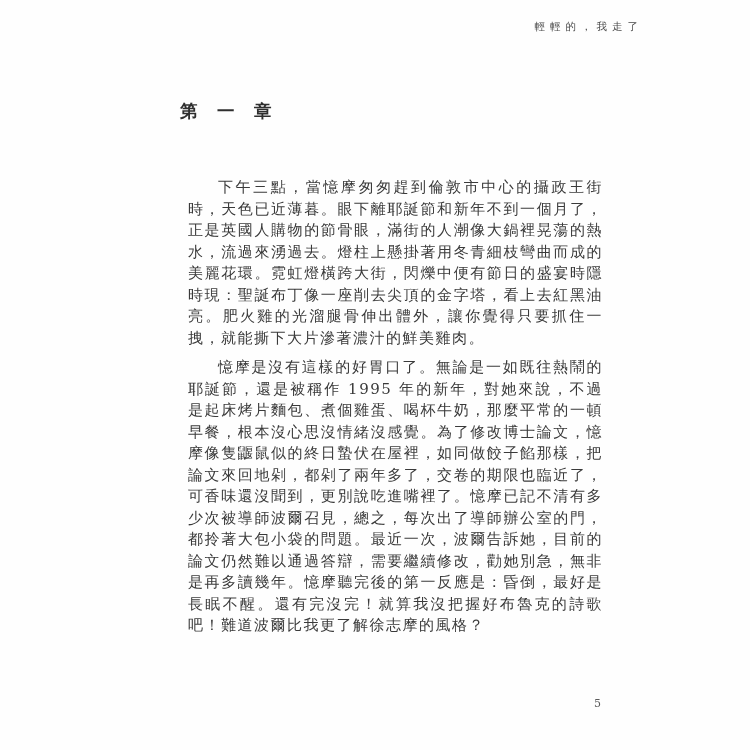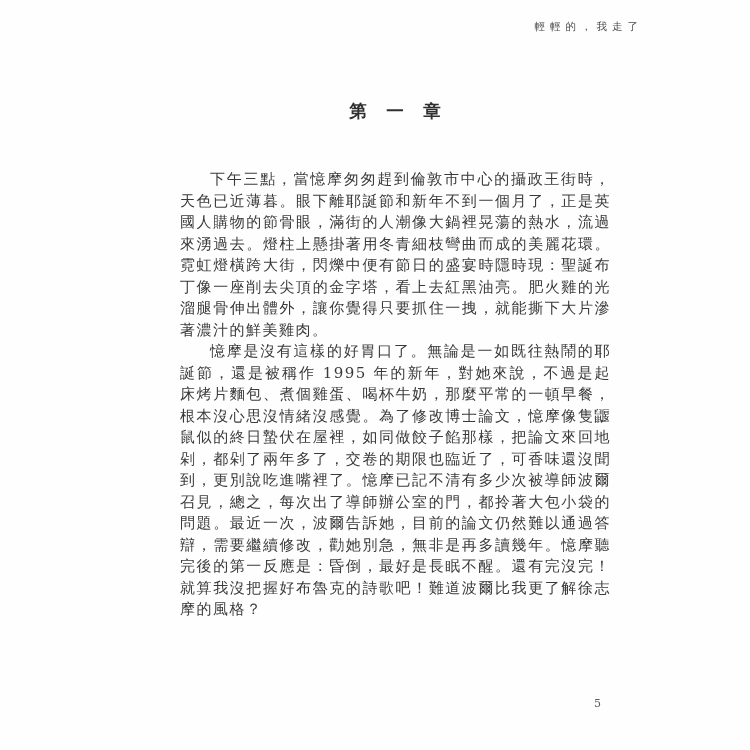--- a/index.html
+++ b/index.html
@@ -24,39 +24,38 @@
     letter-spacing: 5px;
     color: #4a4a4a;
     white-space: nowrap;
     margin-left: 48px;
   }
   .chapter-title {
     position: absolute;
     top: 99px;
     left: 180px;
     width: 431px;
-    text-align: center;
     font-size: 17.5px;
     font-weight: 600;
     color: #2f2f2f;
     letter-spacing: 1px;
   }
   .body-text {
     position: absolute;
     top: 169px;
     left: 180px;
     width: 431px;
     font-size: 15px;
     line-height: 21.5px;
     letter-spacing: 1.5px;
     text-align: justify;
     color: #3a3a3a;
   }
   .body-text p {
-    margin: 0;
+    margin: 8px;
     padding: 0;
     text-indent: 2em;
   }
   .page-number {
     position: absolute;
     top: 697px;
     left: 594px;
     font-size: 11px;
     color: #5a5a5a;
   }

